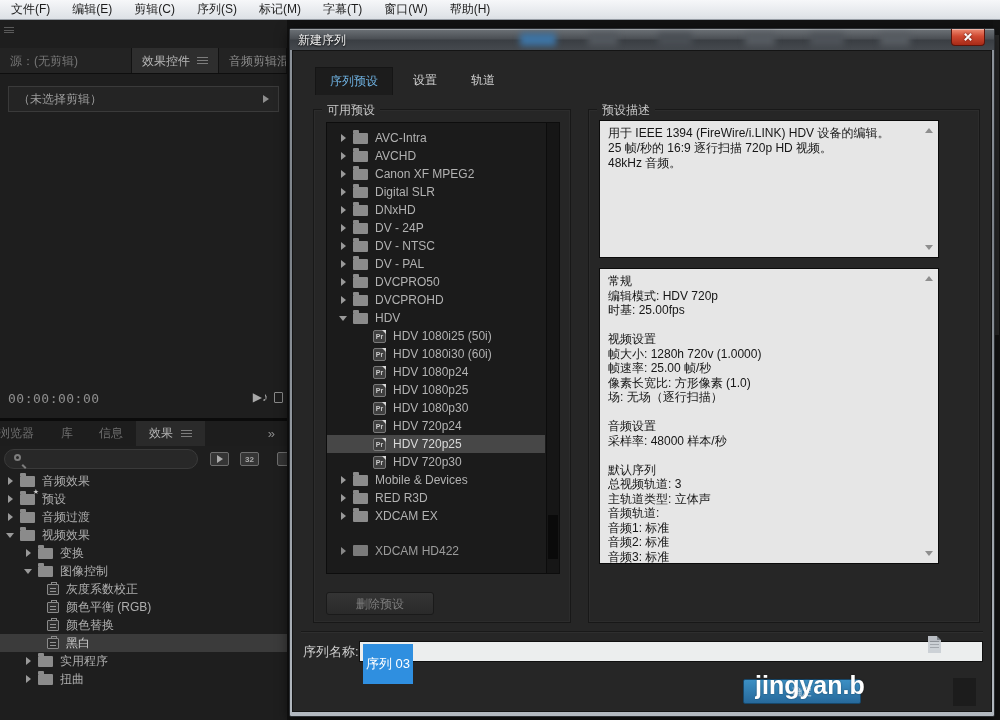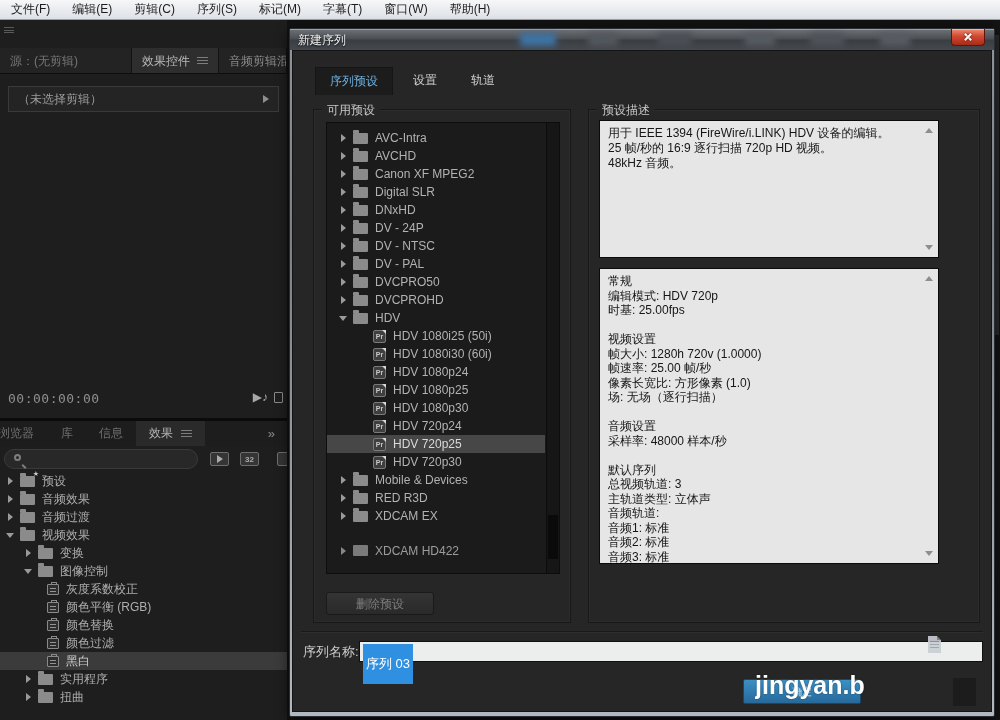--- a/index.html
+++ b/index.html
@@ -225,32 +225,32 @@
       </div>
       <span class="badge b1">
           <span class="mini-play"></span>
         </span>
       <span class="badge b2"></span>
       <span class="badge b3"></span>
     </div>
 
     <div class="etree">
 
+        <div class="trow" data-kind="folder" data-level="0" data-state="collapsed">
+          <span class="tw"></span>
+          <span class="folder"></span>
+
+          <span>音频效果</span>
+        </div>
+
         <div class="trow" data-kind="folder-star" data-level="0" data-state="collapsed">
           <span class="tw"></span>
           <span class="folder"></span>
 
           <span>预设</span>
-        </div>
-
-        <div class="trow" data-kind="folder" data-level="0" data-state="collapsed">
-          <span class="tw"></span>
-          <span class="folder"></span>
-
-          <span>音频效果</span>
         </div>
 
         <div class="trow" data-kind="folder" data-level="0" data-state="collapsed">
           <span class="tw"></span>
           <span class="folder"></span>
 
           <span>音频过渡</span>
         </div>
 
         <div class="trow" data-kind="folder" data-level="0" data-state="expanded">
@@ -285,25 +285,20 @@
           <span class="fxicon"></span>
           <span>颜色平衡 (RGB)</span>
         </div>
 
         <div class="trow" data-kind="effect" data-level="2">
 
           <span class="fxicon"></span>
           <span>颜色替换</span>
         </div>
 
-        <div class="trow" data-kind="effect" data-level="2">
-
-          <span class="fxicon"></span>
-          <span>颜色过滤</span>
-        </div>
 
         <div class="trow" data-kind="effect" data-level="2" data-selected="true">
 
           <span class="fxicon"></span>
           <span>黑白</span>
         </div>
 
         <div class="trow" data-kind="folder" data-level="1" data-state="collapsed">
           <span class="tw"></span>
           <span class="folder"></span>

